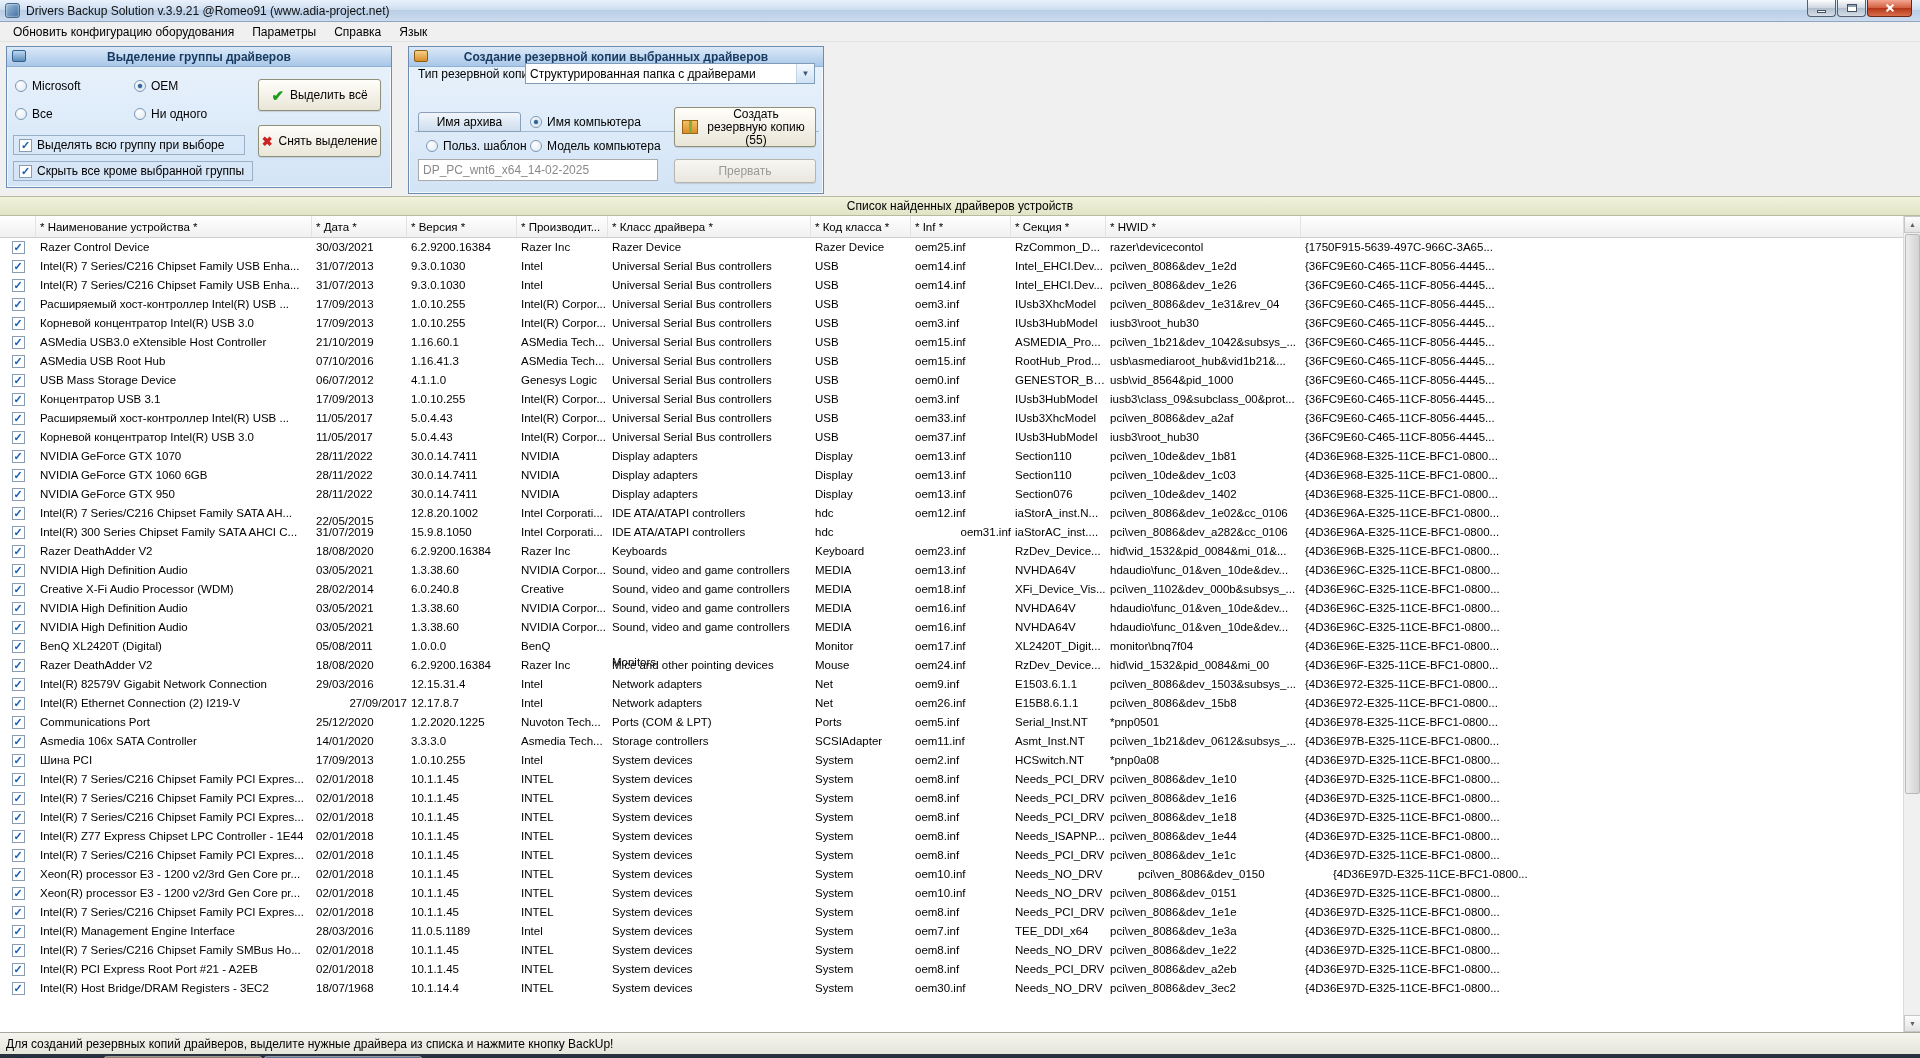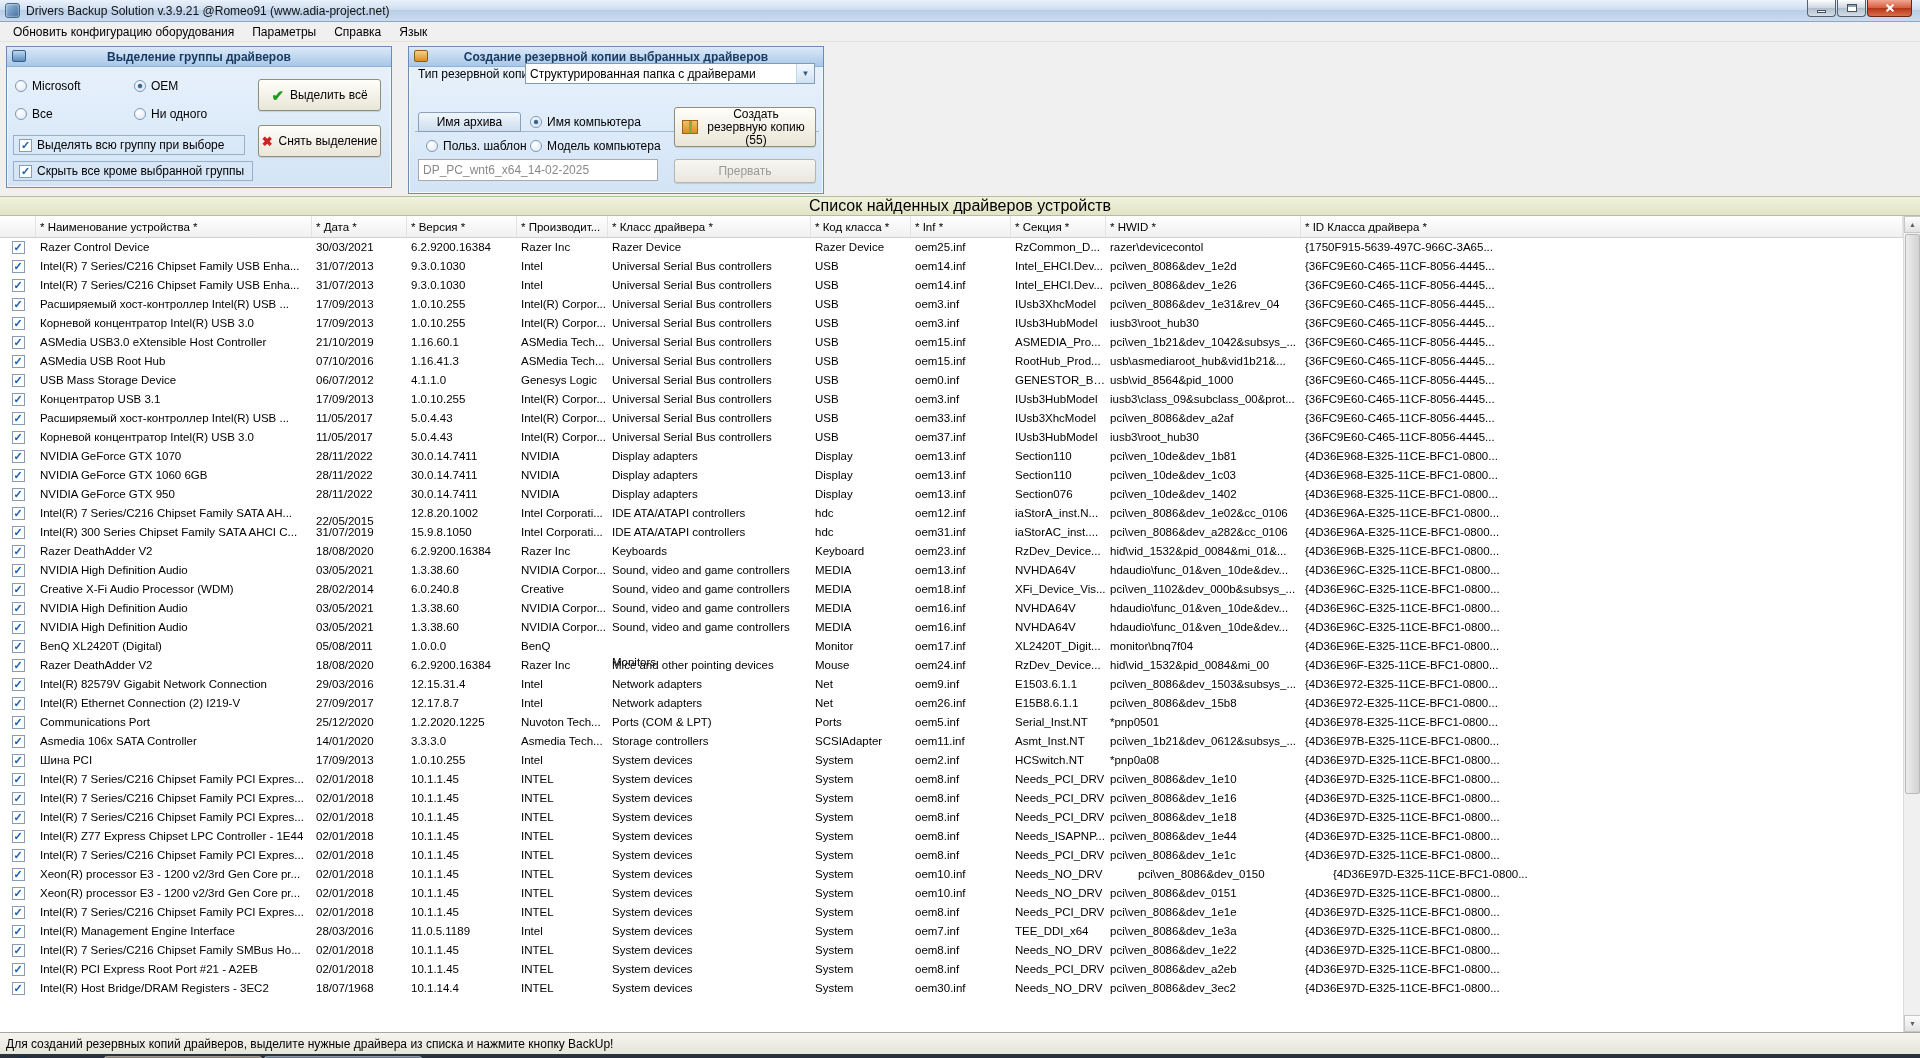--- a/index.html
+++ b/index.html
@@ -66,21 +66,21 @@
   .tab{position:absolute;border:1px solid #8aa0b8;background:linear-gradient(#f2f6fb,#cdddee);
     display:flex;align-items:center;justify-content:center;font-size:12px;border-radius:3px 3px 0 0;}
   .hline{position:absolute;border-top:1px solid #9fb8d4;}
   .txt{position:absolute;height:22px;border:1px solid #a9a9a9;background:#fff;color:#8a8a8a;padding:0 4px;
     font-size:12px;font-family:"Liberation Sans",sans-serif;}
   .pkg{width:16px;height:14px;background:linear-gradient(#f5c063,#d98f2b);border:1px solid #9c6616;position:relative;flex:0 0 auto;}
   .pkg::after{content:"";position:absolute;left:6px;top:0;width:3px;height:100%;background:#7fae3a;}
 
   
   .tcap{position:absolute;left:0;top:196px;width:1920px;height:20px;background:linear-gradient(#f0f2dc,#e2e4c6);
-    border-top:1px solid #b9bba0;border-bottom:1px solid #b9bba0;display:flex;align-items:center;justify-content:center;font-size:16px;}
+    border-top:1px solid #b9bba0;border-bottom:1px solid #b9bba0;display:flex;align-items:center;justify-content:center;font-size:12px;}
   .thead{position:absolute;left:0;top:216px;width:1903px;height:22px;background:linear-gradient(#ffffff,#f0f0f0);
     border-bottom:1px solid #cfcfcf;display:flex;overflow:hidden;}
   .th{height:100%;display:flex;align-items:center;padding-left:4px;border-right:1px solid #e3e3e3;
     overflow:hidden;white-space:nowrap;font-size:11.5px;flex:0 0 auto;}
   .tbody{position:absolute;left:0;top:238px;width:1903px;height:794px;background:#fff;overflow:hidden;}
   .trow{display:flex;height:19px;}
   .cell{height:19px;line-height:18px;padding-left:4px;overflow:hidden;white-space:nowrap;text-overflow:ellipsis;font-size:11.5px;flex:0 0 auto;}
   .cbcell{display:flex;align-items:center;justify-content:center;padding-left:0;}
 
   
@@ -222,21 +222,20 @@
       <div class="th" style="width: 36px;"></div>
       <div class="th" style="width: 276px;">* Наименование устройства *</div>
       <div class="th" style="width: 95px;">* Дата *</div>
       <div class="th" style="width: 110px;">* Версия *</div>
       <div class="th" style="width: 91px;">* Производит...</div>
       <div class="th" style="width: 203px;">* Класс драйвера *</div>
       <div class="th" style="width: 100px;">* Код класса *</div>
       <div class="th" style="width: 100px;">* Inf *</div>
       <div class="th" style="width: 95px;">* Секция *</div>
       <div class="th" style="width: 195px;">* HWID *</div>
-      <div class="th" style="width: 602px;">* ID Класса драйвера *</div>
     </div>
 
   <div class="tbody">
       <div class="trow">
         <div class="cell cbcell" style="width: 36px;">
           <span class="cbx">✓</span>
         </div>
         <div class="cell" style="width: 276px;">Razer Control Device</div>
         <div class="cell" style="width: 95px;">30/03/2021</div>
         <div class="cell" style="width: 110px;">6.2.9200.16384</div>
@@ -461,21 +460,21 @@
       <div class="trow">
         <div class="cell cbcell" style="width: 36px;">
           <span class="cbx">✓</span>
         </div>
         <div class="cell" style="width: 276px;">Intel(R) 300 Series Chipset Family SATA AHCI C...</div>
         <div class="cell" style="width: 95px;">31/07/2019</div>
         <div class="cell" style="width: 110px;">15.9.8.1050</div>
         <div class="cell" style="width: 91px;">Intel Corporati...</div>
         <div class="cell" style="width: 203px;">IDE ATA/ATAPI controllers</div>
         <div class="cell" style="width: 100px;">hdc</div>
-        <div class="cell" style="width: 100px;">oem31.inf</div>
+        <div class="cell" style="width: 100px; text-align: right;">oem31.inf</div>
         <div class="cell" style="width: 95px;">iaStorAC_inst....</div>
         <div class="cell" style="width: 195px;">pci\ven_8086&amp;dev_a282&amp;cc_0106</div>
         <div class="cell" style="width: 602px;">{4D36E96A-E325-11CE-BFC1-0800...</div>
       </div>
       <div class="trow">
         <div class="cell cbcell" style="width: 36px;">
           <span class="cbx">✓</span>
         </div>
         <div class="cell" style="width: 276px;">Razer DeathAdder V2</div>
         <div class="cell" style="width: 95px;">18/08/2020</div>
@@ -591,21 +590,21 @@
         <div class="cell" style="width: 100px;">oem9.inf</div>
         <div class="cell" style="width: 95px;">E1503.6.1.1</div>
         <div class="cell" style="width: 195px;">pci\ven_8086&amp;dev_1503&amp;subsys_...</div>
         <div class="cell" style="width: 602px;">{4D36E972-E325-11CE-BFC1-0800...</div>
       </div>
       <div class="trow">
         <div class="cell cbcell" style="width: 36px;">
           <span class="cbx">✓</span>
         </div>
         <div class="cell" style="width: 276px;">Intel(R) Ethernet Connection (2) I219-V</div>
-        <div class="cell" style="width: 95px;">27/09/2017</div>
+        <div class="cell" style="width: 95px; text-align: right;">27/09/2017</div>
         <div class="cell" style="width: 110px;">12.17.8.7</div>
         <div class="cell" style="width: 91px;">Intel</div>
         <div class="cell" style="width: 203px;">Network adapters</div>
         <div class="cell" style="width: 100px;">Net</div>
         <div class="cell" style="width: 100px;">oem26.inf</div>
         <div class="cell" style="width: 95px;">E15B8.6.1.1</div>
         <div class="cell" style="width: 195px;">pci\ven_8086&amp;dev_15b8</div>
         <div class="cell" style="width: 602px;">{4D36E972-E325-11CE-BFC1-0800...</div>
       </div>
       <div class="trow">

